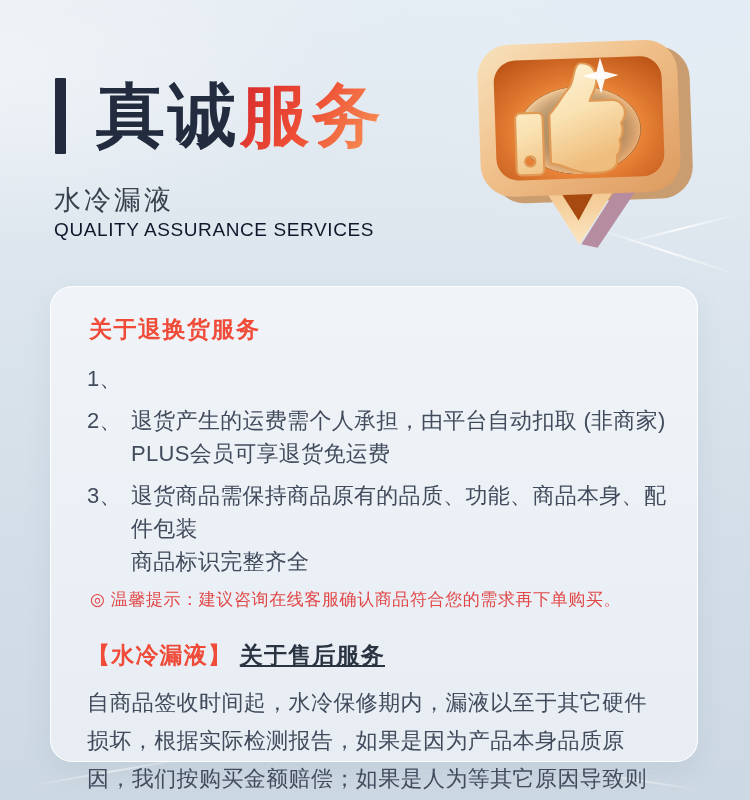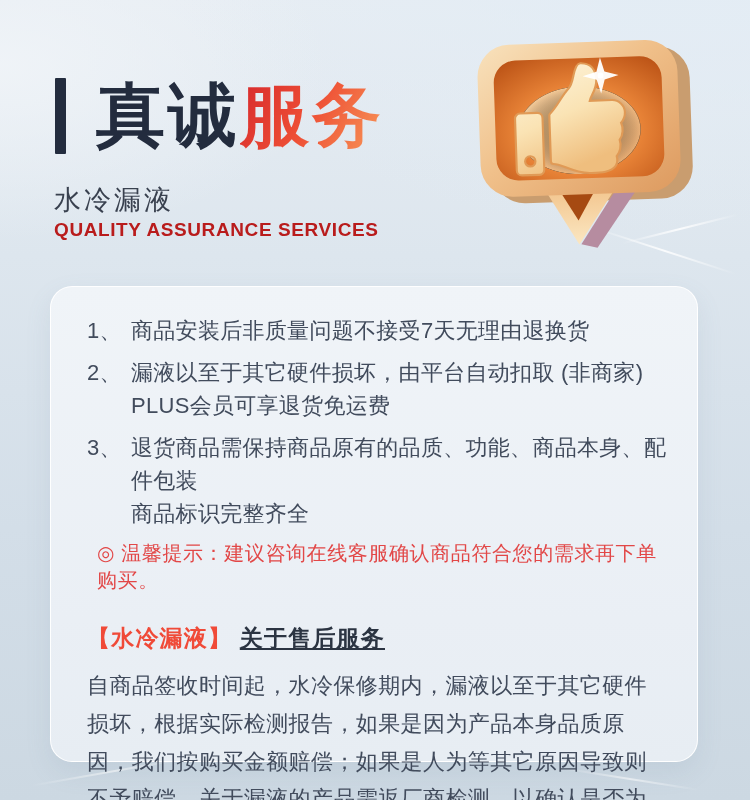--- a/index.html
+++ b/index.html
@@ -19,37 +19,37 @@
   .ray3{width:170px;left:30px;top:770px;transform:rotate(-10deg);opacity:.7;}
   .ray4{width:140px;left:560px;top:778px;transform:rotate(9deg);opacity:.7;}
 
   
   .title-row{position:absolute;left:55px;top:78px;display:flex;align-items:center;text-align:center;}
   .title-bar{width:11px;height:76px;background:#232c3e;margin-right:30px;border-radius:1px;}
   .title-text{font-size:69px;line-height:76px;font-weight:900;color:#232c3e;letter-spacing:3px;white-space:nowrap;}
   .title-accent{background:linear-gradient(118deg,#da2f2e 8%,#ee4f35 48%,#f79457 96%);
     -webkit-background-clip:text;background-clip:text;color:transparent;}
   .subtitle{position:absolute;left:54px;top:182px;font-size:27px;color:#39414f;letter-spacing:3px;}
-  .subtitle-en{position:absolute;left:54px;top:219px;font-size:19px;color:#b91c1c;letter-spacing:0.6px;font-weight:bold;}
+  .subtitle-en{position:absolute;left:54px;top:219px;font-size:19px;color:#0f172a;letter-spacing:0.6px;}
 
   .badge{position:absolute;left:470px;top:36px;width:238px;height:218px;}
 
   
   .card{position:absolute;left:50px;top:286px;width:648px;height:476px;box-sizing:border-box;
     border-radius:22px;
     background:linear-gradient(180deg,#f0f4f8 0%,#eaeff5 70%,#e7edf3 100%);
     border:1.5px solid rgba(255,255,255,0.95);
     box-shadow:0 10px 26px rgba(110,130,155,0.12);
     padding:27px 30px 0 36px;}
   .sec1-heading{color:#f04a38;font-size:23px;font-weight:bold;margin:0 0 17px 2px;letter-spacing:1.5px;}
   .list{margin:0;}
   .list-item{display:flex;margin-bottom:9px;color:#414b5c;font-size:22px;line-height:1.5;letter-spacing:0.3px;}
   .item-num{flex:none;width:44px;}
   .item-text{white-space:pre-line;}
-  .tip{color:#e24747;font-size:20px;margin:10px 0 0 10px;letter-spacing:0.6px;}
+  .tip{color:#e24747;font-size:17px;margin:10px 0 0 3px;letter-spacing:0.6px;}
   .sec2{margin-top:29px;}
   .sec2-heading{font-size:23px;font-weight:bold;margin:0 0 13px 0;letter-spacing:1.2px;}
   .sec2-tag{color:#f04a38;}
   .sec2-rest{color:#2b3442;text-decoration:underline;}
   .sec2-body{color:#414b5c;font-size:22px;line-height:1.72;margin:0;letter-spacing:0.4px;}
 </style>
 </head>
 <body>
 
 <div class="ray ray1"></div>
@@ -102,28 +102,28 @@
     <g transform="translate(46,27) scale(0.215)" stroke="#da914e" stroke-width="0">
       <path fill="url(#thumbFill)" stroke="#e09a56" stroke-width="10" d="M104 224H24c-13.255 0-24 10.745-24 24v240c0 13.255 10.745 24 24 24h80c13.255 0 24-10.745 24-24V248c0-13.255-10.745-24-24-24zM64 472c-13.255 0-24-10.745-24-24s10.745-24 24-24 24 10.745 24 24-10.745 24-24 24zM384 81.452c0 42.416-25.97 66.208-33.277 94.548h101.723c33.397 0 59.397 27.746 59.553 58.098.084 17.938-7.546 37.249-19.439 49.197l-.11.11c9.836 23.337 8.237 56.037-9.308 79.469 8.681 25.895-.069 57.704-16.382 74.757 4.298 17.598 2.244 32.575-6.148 44.632C440.202 511.587 389.616 512 346.839 512l-2.845-.001c-48.287-.017-87.806-17.598-119.56-31.725-15.957-7.099-36.821-15.887-52.651-16.178-6.54-.12-11.783-5.457-11.783-11.998v-213.77c0-3.2 1.282-6.271 3.558-8.521 39.614-39.144 56.648-80.587 89.117-113.111 14.804-14.832 20.188-37.236 25.393-58.902C282.515 39.293 291.817 0 312 0c24 0 72 8 72 81.452z"></path>
     </g>
 
     <path d="M133 22 L137 36 L151 40 L137 44 L133 58 L129 44 L115 40 L129 36 Z" fill="#ffffff" opacity="0.95"></path>
     <circle cx="133" cy="40" r="3" fill="#fff"></circle>
   </g>
 </svg>
 
 <div class="card">
+  <h3 class="sec1-heading">关于退换货服务</h3>
   <div class="list">
     <div class="list-item">
       <span class="item-num">1、</span>
-      <span class="item-text">商品安装后非质量问题不接受7天无理由退换货</span>
     </div>
     <div class="list-item">
       <span class="item-num">2、</span>
-      <span class="item-text">漏液以至于其它硬件损坏，由平台自动扣取 (非商家)
+      <span class="item-text">退货产生的运费需个人承担，由平台自动扣取 (非商家)
 PLUS会员可享退货免运费</span>
     </div>
     <div class="list-item">
       <span class="item-num">3、</span>
       <span class="item-text">退货商品需保持商品原有的品质、功能、商品本身、配件包装
 商品标识完整齐全</span>
     </div>
   </div>
   <div class="tip">◎ 温馨提示：建议咨询在线客服确认商品符合您的需求再下单购买。</div>
 

